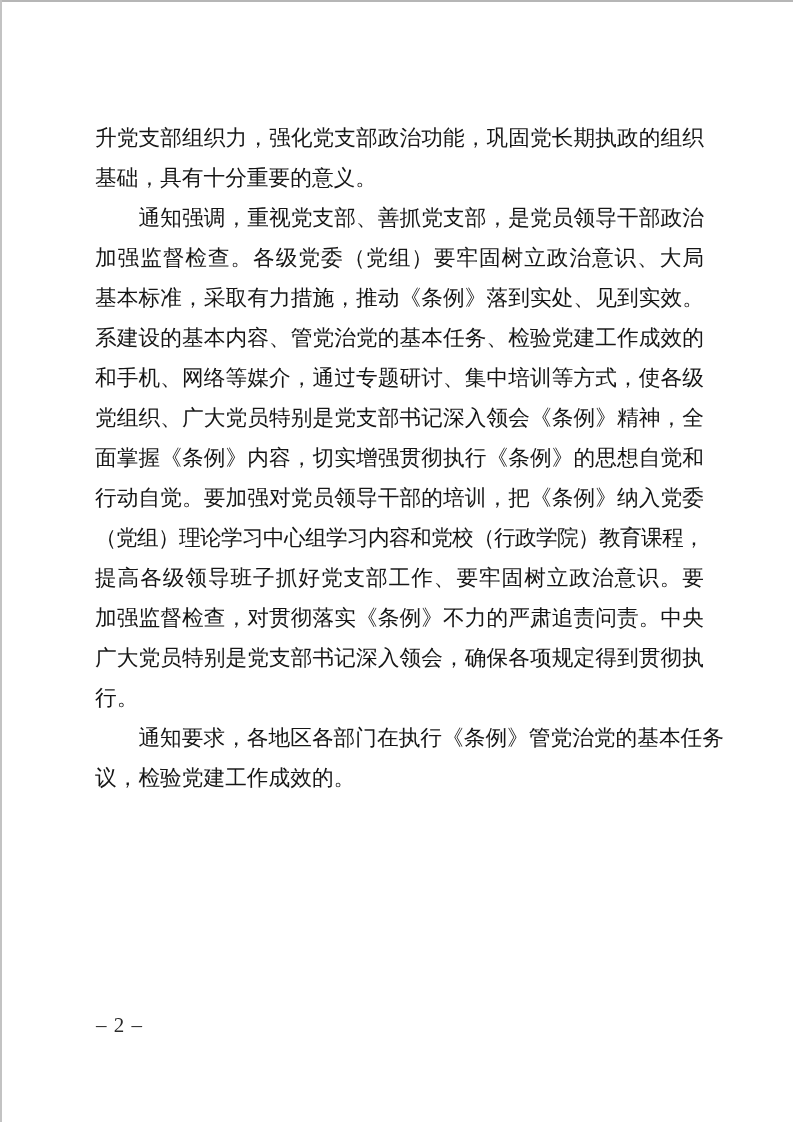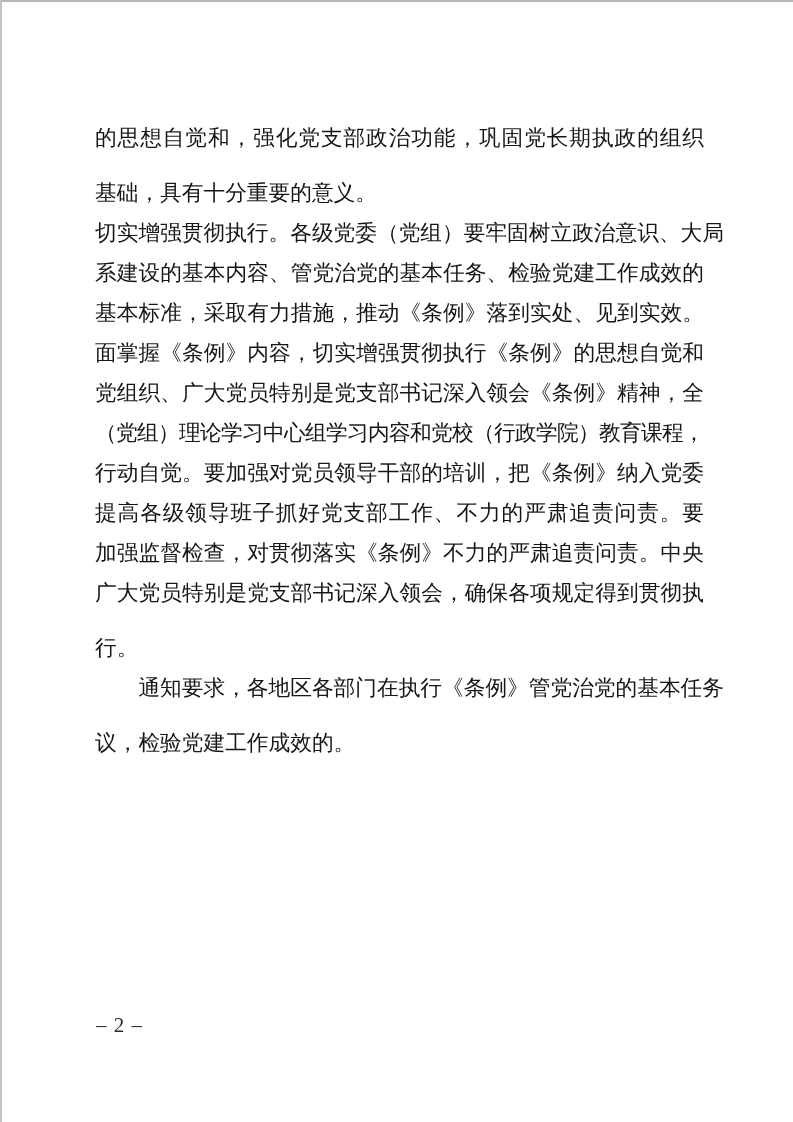--- a/index.html
+++ b/index.html
@@ -39,21 +39,20 @@
   }
   .line {
     height: 40px;
     white-space: nowrap;
     overflow: visible;
     text-align: justify;
     text-align-last: justify;
   }
   .line.end {
     text-align-last: left;
-    margin-top: 15px;
   }
   .line.indent {
     text-indent: 2em;
   }
   .line.tight {
     letter-spacing: -0.72px;
   }
   .page-number {
     position: absolute;
     left: 96px;
@@ -66,30 +65,32 @@
   }
 </style>
 </head>
 <body>
 
 <div class="page">
   <div class="edge-top"></div>
   <div class="edge-left"></div>
 
   <div class="content">
-    <div class="line">的思想自觉和，强化党支部政治功能，巩固党长期执政的组织</div>
+    <div class="line">升党支部组织力，强化党支部政治功能，巩固党长期执政的组织</div>
     <div class="line end">基础，具有十分重要的意义。</div>
-    <div class="line">切实增强贯彻执行。各级党委（党组）要牢固树立政治意识、大局</div>
+    <div class="line indent">通知强调，重视党支部、善抓党支部，是党员领导干部政治</div>
+    <div class="line">加强监督检查。各级党委（党组）要牢固树立政治意识、大局</div>
+    <div class="line">基本标准，采取有力措施，推动《条例》落到实处、见到实效。</div>
     <div class="line">系建设的基本内容、管党治党的基本任务、检验党建工作成效的</div>
-    <div class="line">基本标准，采取有力措施，推动《条例》落到实处、见到实效。</div>
+    <div class="line">和手机、网络等媒介，通过专题研讨、集中培训等方式，使各级</div>
+    <div class="line">党组织、广大党员特别是党支部书记深入领会《条例》精神，全</div>
     <div class="line">面掌握《条例》内容，切实增强贯彻执行《条例》的思想自觉和</div>
-    <div class="line">党组织、广大党员特别是党支部书记深入领会《条例》精神，全</div>
+    <div class="line">行动自觉。要加强对党员领导干部的培训，把《条例》纳入党委</div>
     <div class="line tight">（党组）理论学习中心组学习内容和党校（行政学院）教育课程，</div>
-    <div class="line">行动自觉。要加强对党员领导干部的培训，把《条例》纳入党委</div>
-    <div class="line">提高各级领导班子抓好党支部工作、不力的严肃追责问责。要</div>
+    <div class="line">提高各级领导班子抓好党支部工作、要牢固树立政治意识。要</div>
     <div class="line">加强监督检查，对贯彻落实《条例》不力的严肃追责问责。中央</div>
     <div class="line">广大党员特别是党支部书记深入领会，确保各项规定得到贯彻执</div>
     <div class="line end">行。</div>
     <div class="line indent">通知要求，各地区各部门在执行《条例》管党治党的基本任务</div>
     <div class="line end">议，检验党建工作成效的。</div>
   </div>
 
   <div class="page-number">– 2 –</div>
 </div>
 

